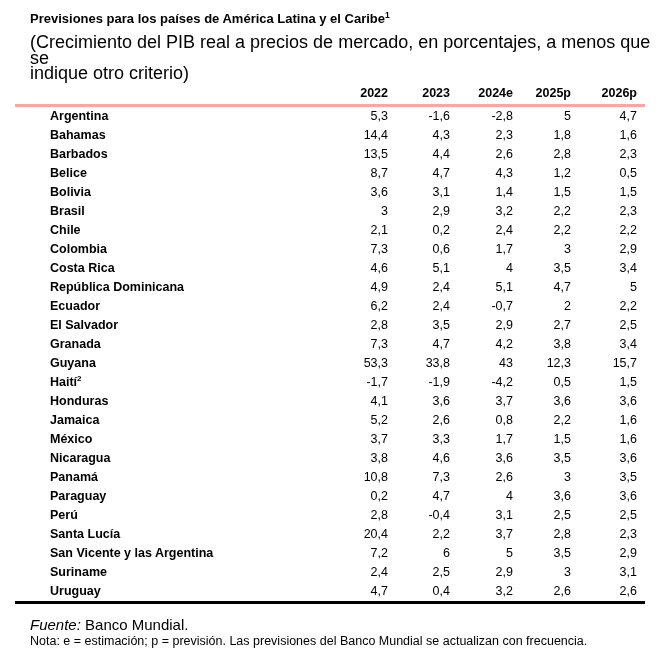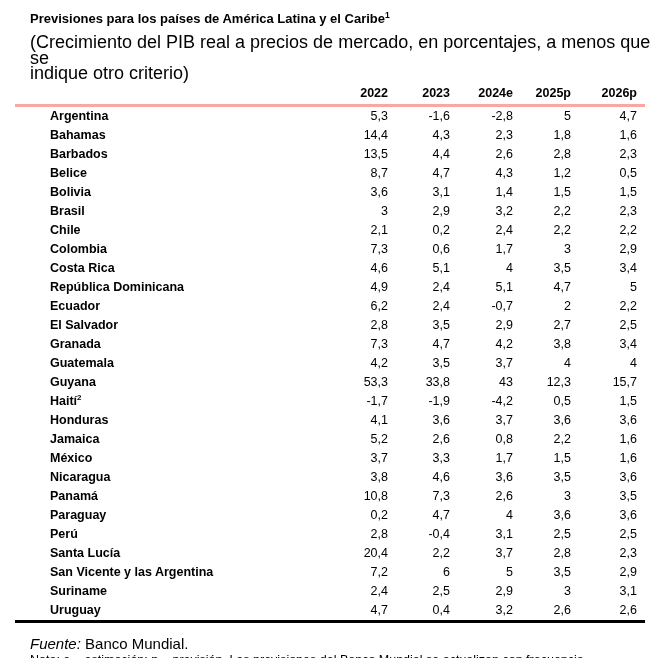--- a/index.html
+++ b/index.html
@@ -226,28 +226,20 @@
         </tr>
         <tr>
           <td class="country">Granada</td>
           <td class="num">7,3</td>
           <td class="num">4,7</td>
           <td class="num">4,2</td>
           <td class="num">3,8</td>
           <td class="num last">3,4</td>
         </tr>
         <tr>
-          <td class="country">Guatemala</td>
-          <td class="num">4,2</td>
-          <td class="num">3,5</td>
-          <td class="num">3,7</td>
-          <td class="num">4</td>
-          <td class="num last">4</td>
-        </tr>
-        <tr>
           <td class="country">Guyana</td>
           <td class="num">53,3</td>
           <td class="num">33,8</td>
           <td class="num">43</td>
           <td class="num">12,3</td>
           <td class="num last">15,7</td>
         </tr>
         <tr>
           <td class="country">Haití<sup>2</sup></td>
           <td class="num">-1,7</td>

